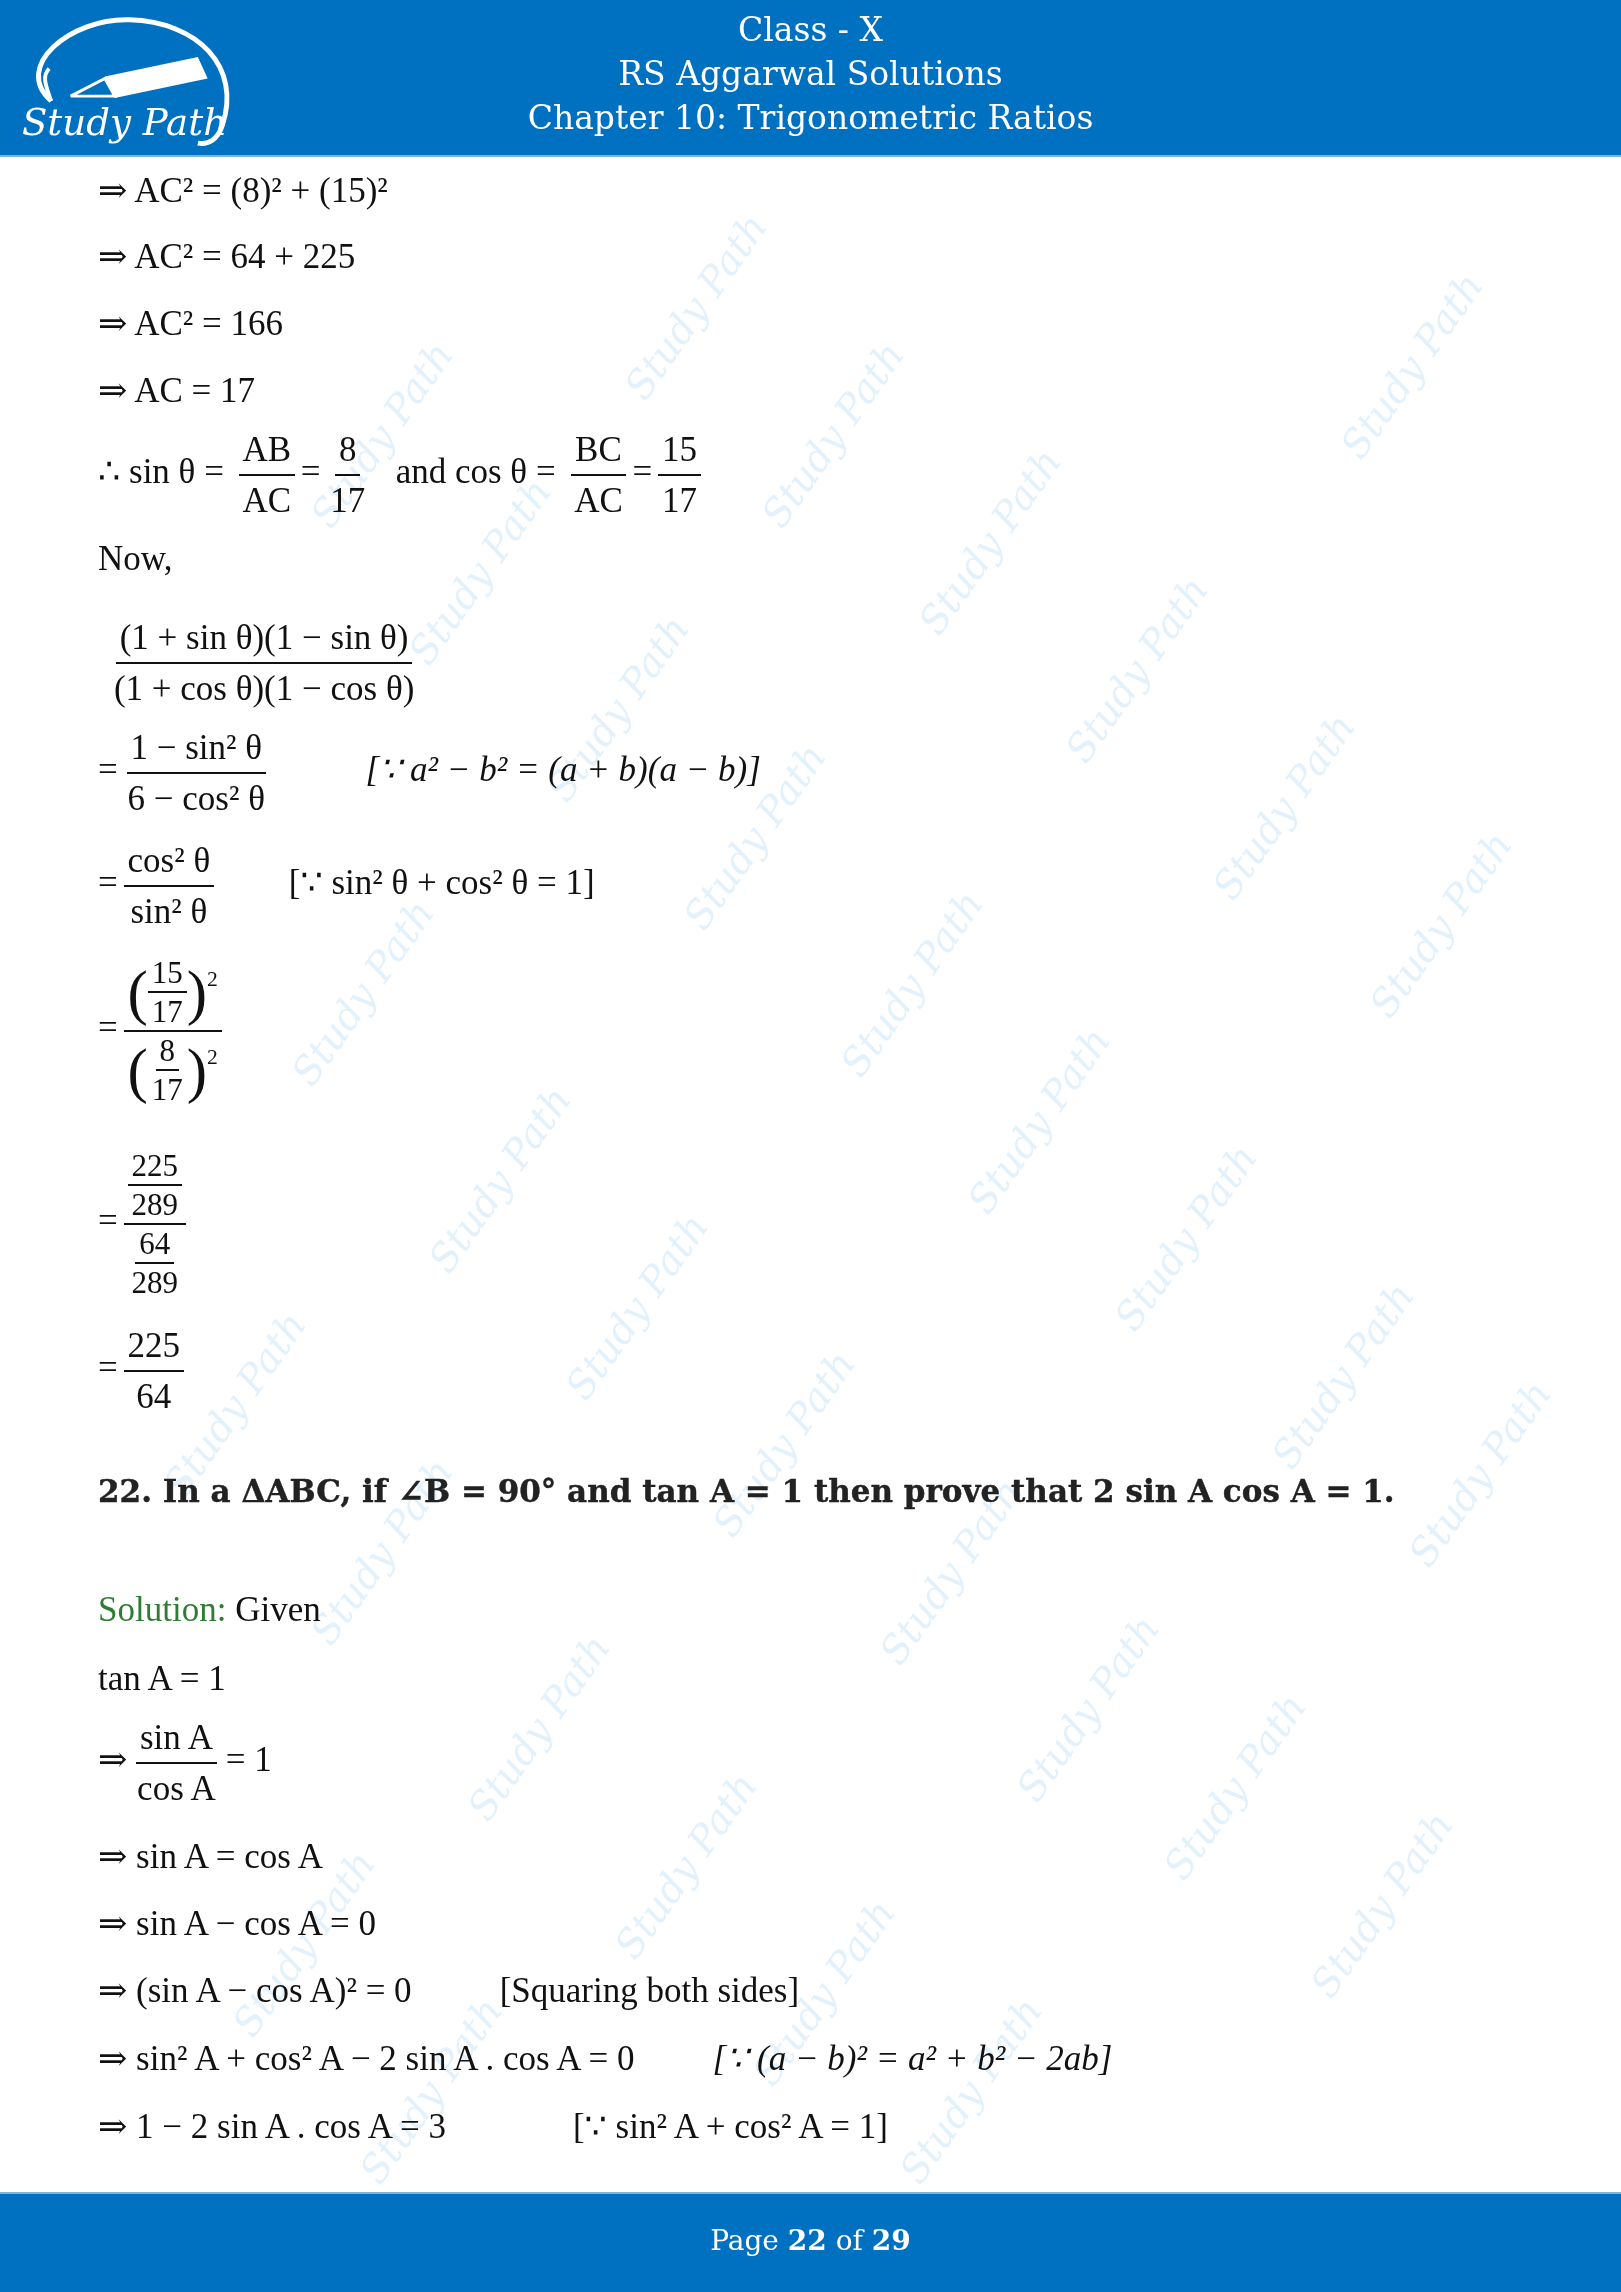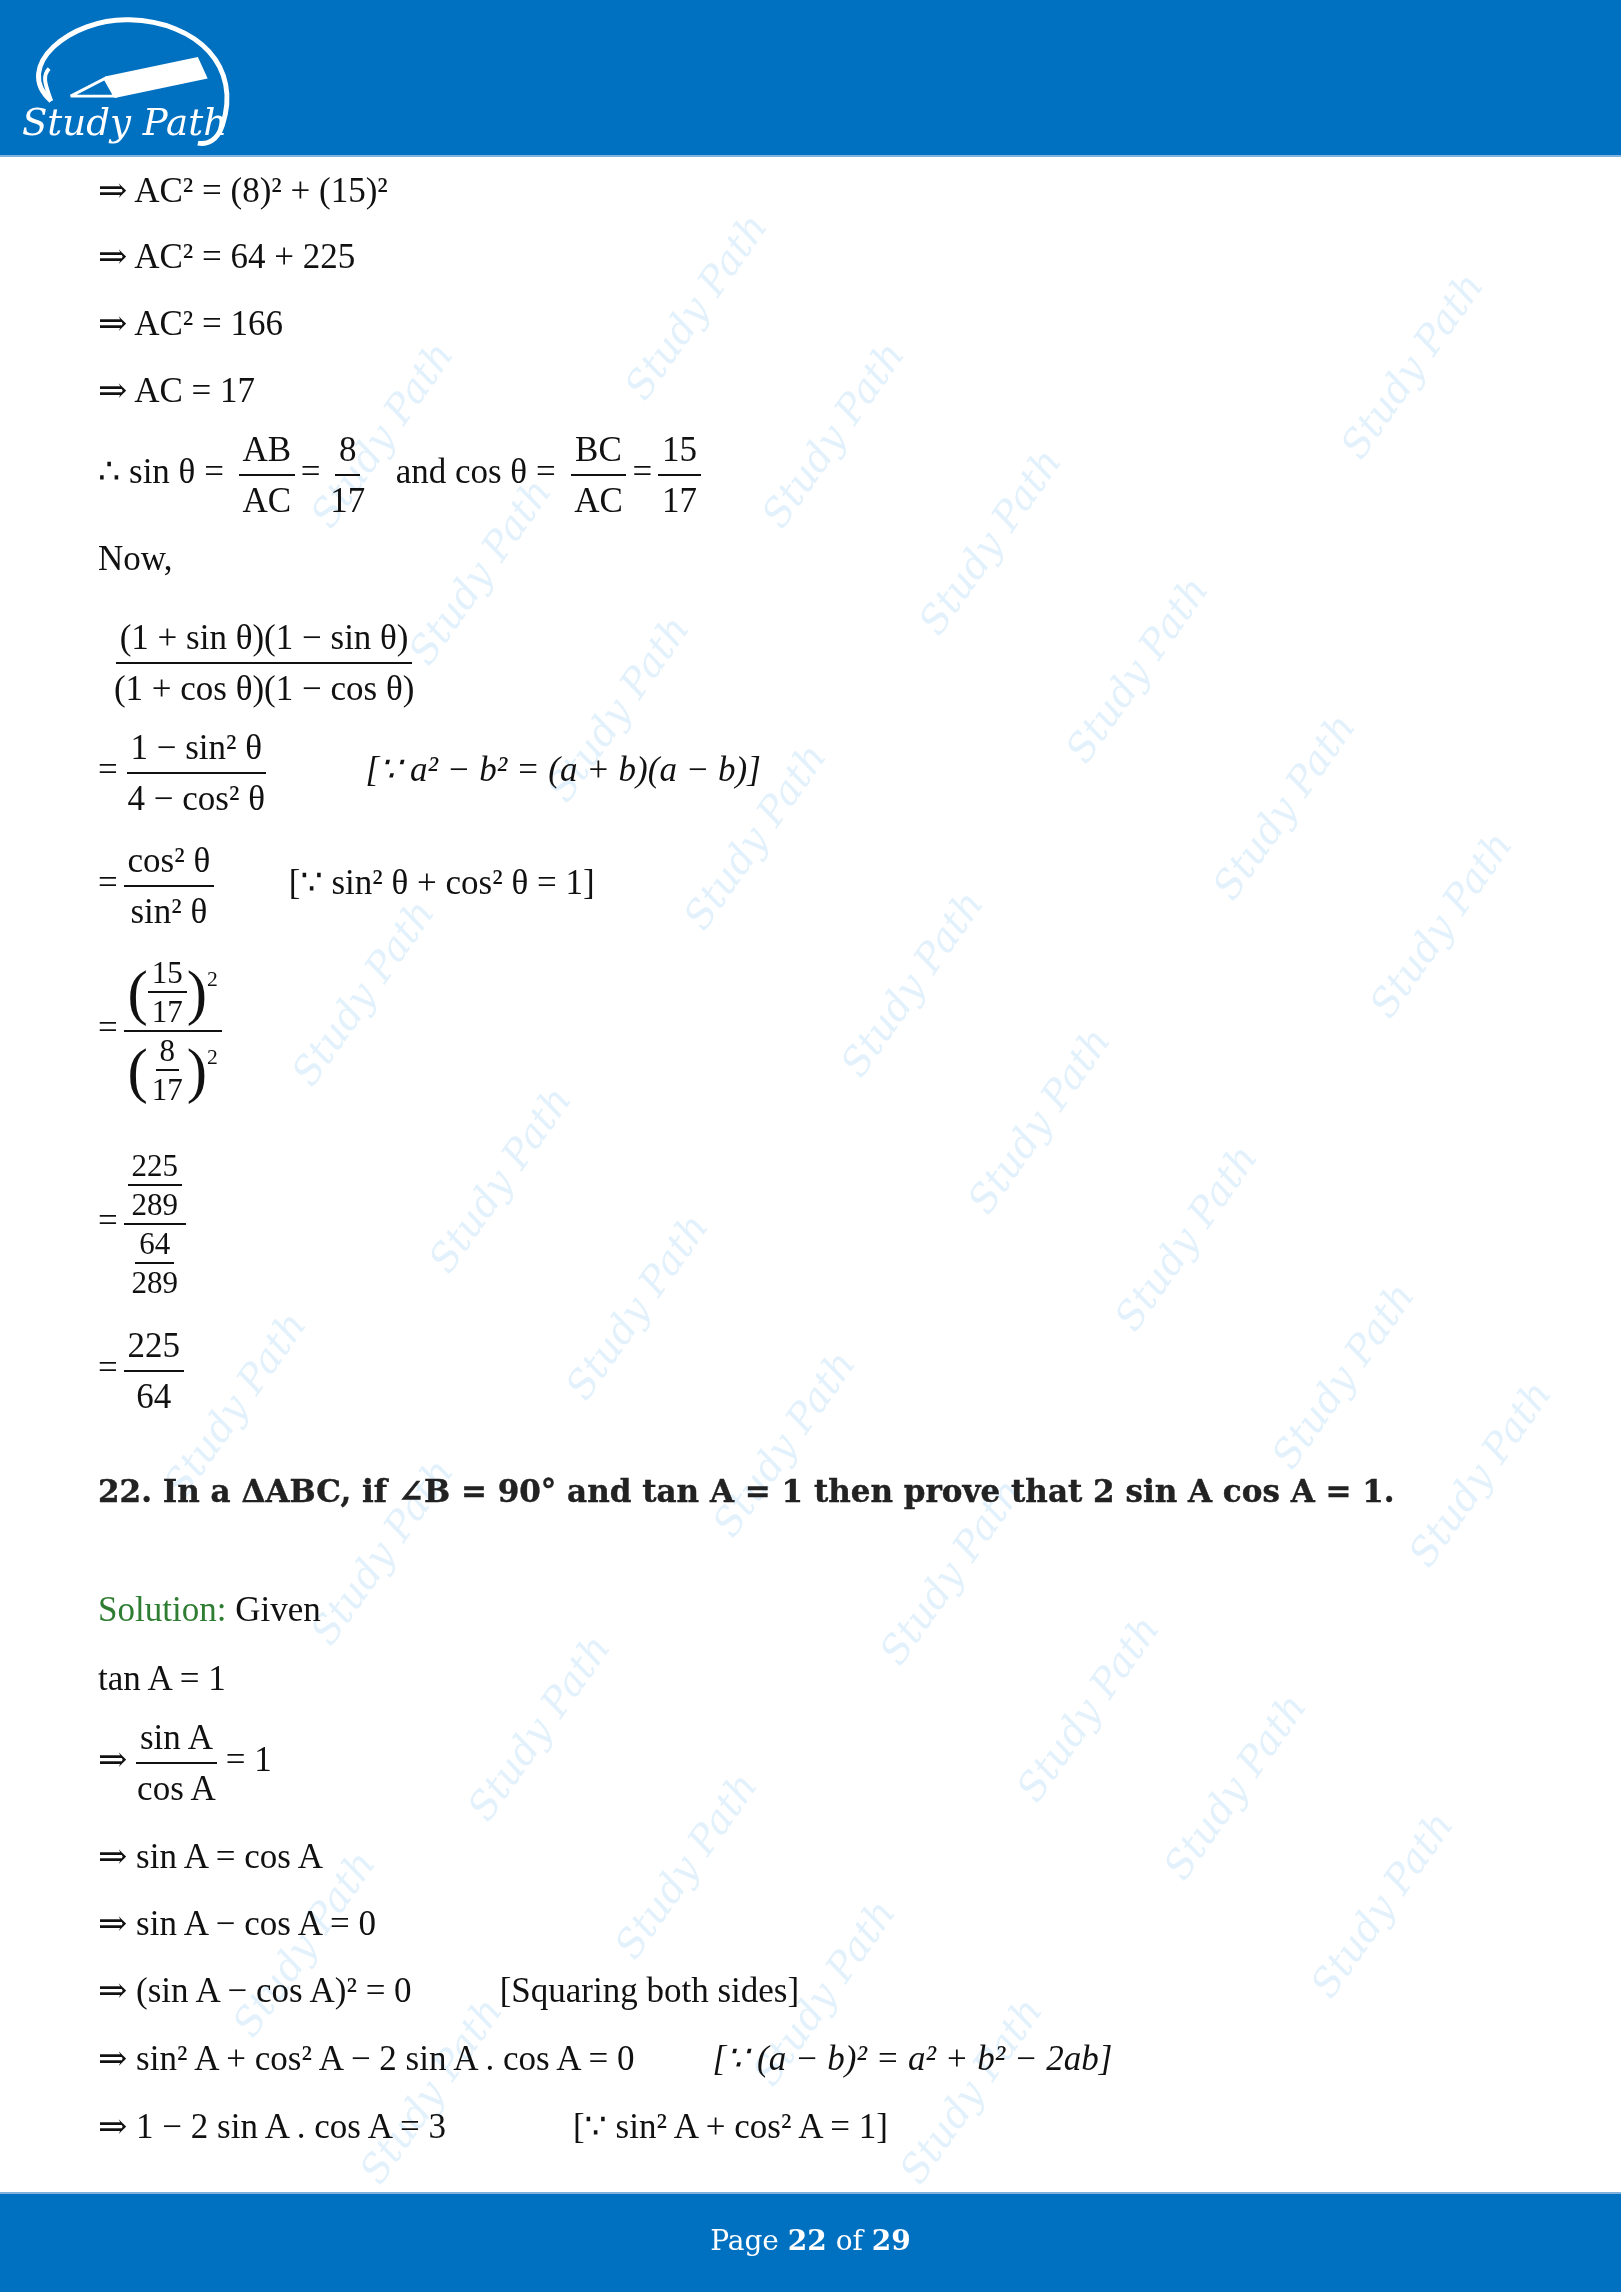--- a/index.html
+++ b/index.html
@@ -34,20 +34,25 @@
 <body>
 
 <div class="header">
   <svg class="logo" viewBox="0 0 230 145">
     <path d="M40 95 C 0 60, 60 10, 120 12 C 190 14, 235 60, 215 120 C 210 135, 200 140, 190 138" fill="none" stroke="#fff" stroke-width="5"></path>
     <path d="M40 95 C 35 80, 30 70, 38 62" fill="none" stroke="#fff" stroke-width="4"></path>
     <polygon points="95,70 190,50 200,72 105,92" fill="#fff"></polygon>
     <polygon points="60,90 95,72 105,90" fill="none" stroke="#fff" stroke-width="3"></polygon>
     <text x="115" y="130" text-anchor="middle" fill="#fff" font-family="DejaVu Serif, serif" font-style="italic" font-size="38">Study Path</text>
   </svg>
+  <div class="titles">
+    <div>Class - X</div>
+    <div>RS Aggarwal Solutions</div>
+    <div>Chapter 10: Trigonometric Ratios</div>
+  </div>
 </div>
 
 <div class="watermark" style="left:588px;top:284px">Study Path</div>
 <div class="watermark" style="left:1304px;top:343px">Study Path</div>
 <div class="watermark" style="left:274px;top:412px">Study Path</div>
 <div class="watermark" style="left:725px;top:412px">Study Path</div>
 <div class="watermark" style="left:882px;top:519px">Study Path</div>
 <div class="watermark" style="left:372px;top:549px">Study Path</div>
 <div class="watermark" style="left:1029px;top:647px">Study Path</div>
 <div class="watermark" style="left:510px;top:686px">Study Path</div>
@@ -106,21 +111,21 @@
   <div class="line" style="top:446px">
     <span class="frac" style="margin:12px">
         <span class="num">(1 + sin θ)(1 − sin θ)</span>
         <span class="den">(1 + cos θ)(1 − cos θ)</span>
       </span>
   </div>
 
   <div class="line" style="top:568px">
     <span>=</span><span class="frac">
         <span class="num">1 − sin² θ</span>
-        <span class="den">4 − cos² θ</span>
+        <span class="den">6 − cos² θ</span>
       </span>
     <span class="note it" style="margin-left:82px">[∵ a² − b² = (a + b)(a − b)]</span>
   </div>
 
   <div class="line" style="top:681px">
     <span>=</span><span class="frac">
         <span class="num">cos² θ</span>
         <span class="den">sin² θ</span>
       </span>
     <span style="margin-left:60px">[∵ sin² θ + cos² θ = 1]</span>

